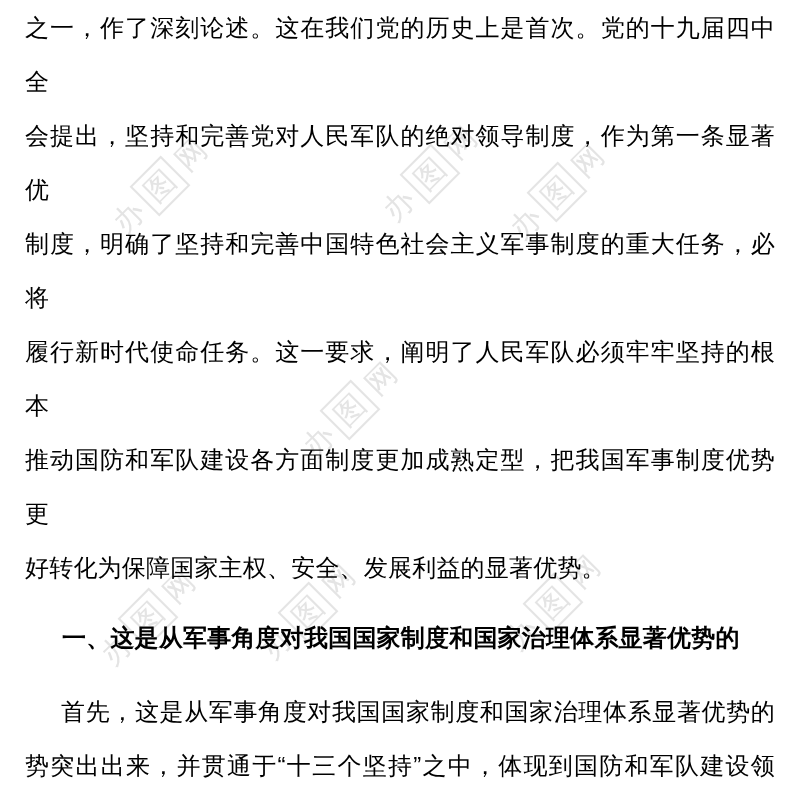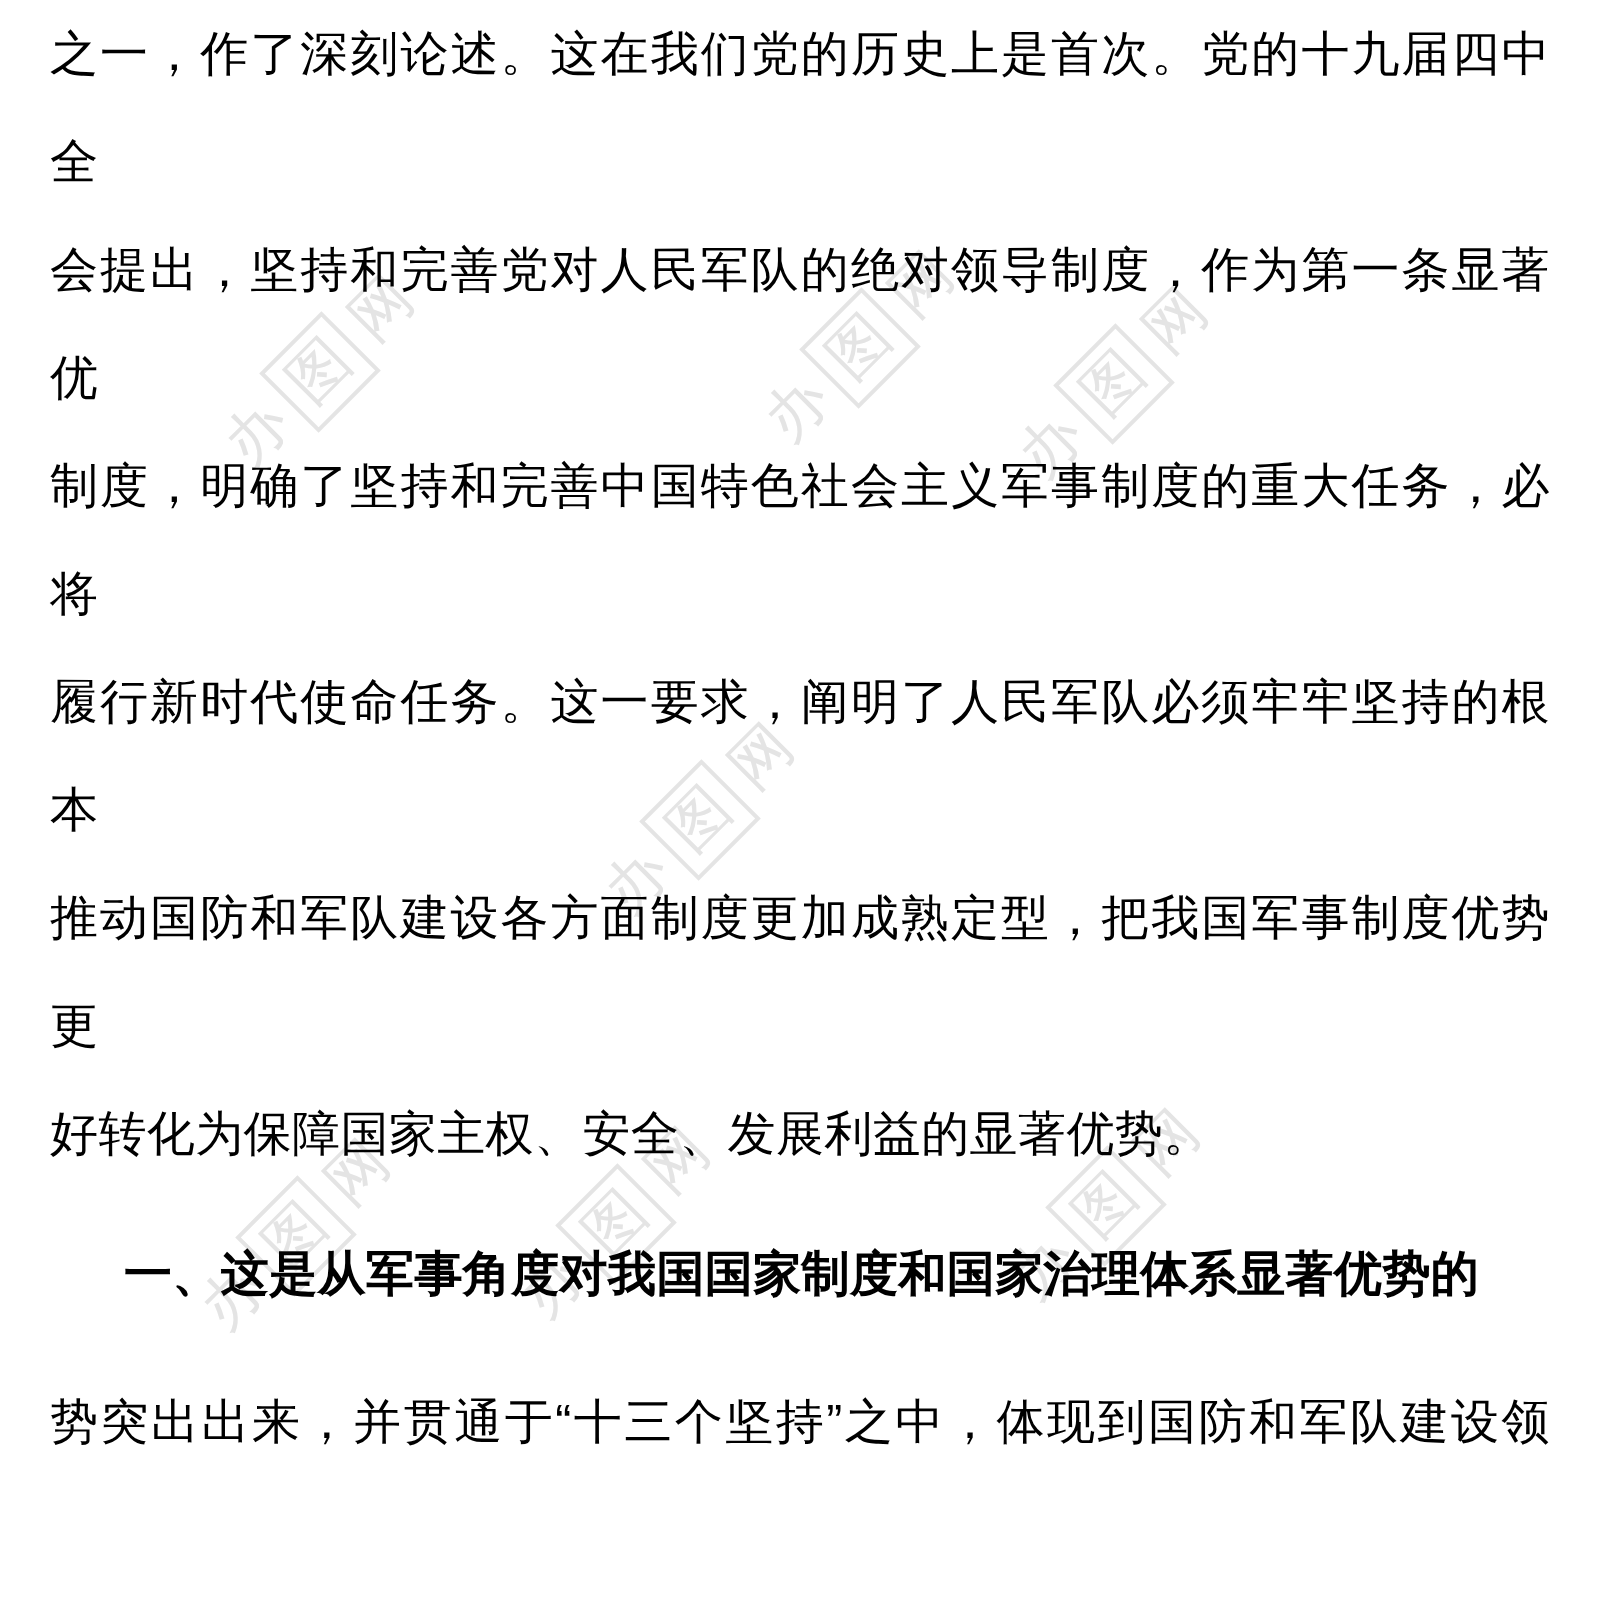--- a/index.html
+++ b/index.html
@@ -103,18 +103,19 @@
       <span class="line">会提出，坚持和完善党对人民军队的绝对领导制度，作为第一条显著优</span>
       <span class="line">制度，明确了坚持和完善中国特色社会主义军事制度的重大任务，必将</span>
       <span class="line">履行新时代使命任务。这一要求，阐明了人民军队必须牢牢坚持的根本</span>
       <span class="line">推动国防和军队建设各方面制度更加成熟定型，把我国军事制度优势更</span>
       <span class="line end">好转化为保障国家主权、安全、发展利益的显著优势。</span>
     </p>
 
     <h2 class="heading">一、这是从军事角度对我国国家制度和国家治理体系显著优势的</h2>
 
     <p class="para">
+      <span class="line indent">首先，这是从军事角度对我国国家制度和国家治理体系显著优势的</span>
       <span class="line">势突出出来，并贯通于“十三个坚持”之中，体现到国防和军队建设领</span>
 
     </p>
 
   </div>
 </div>
 
 </body></html>

